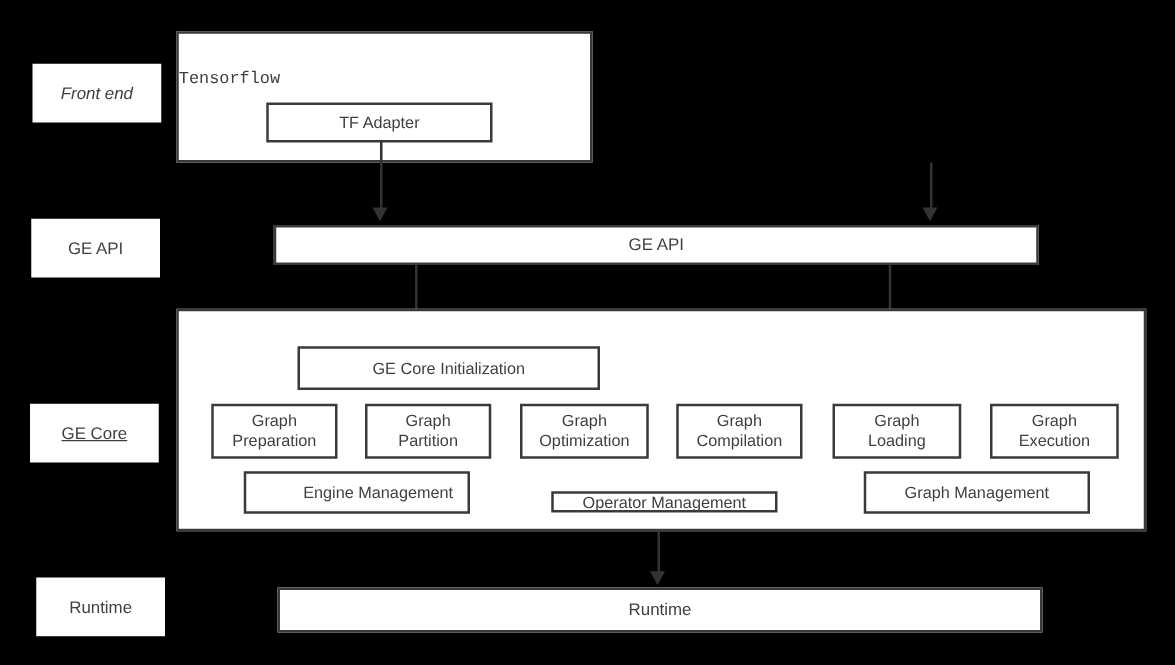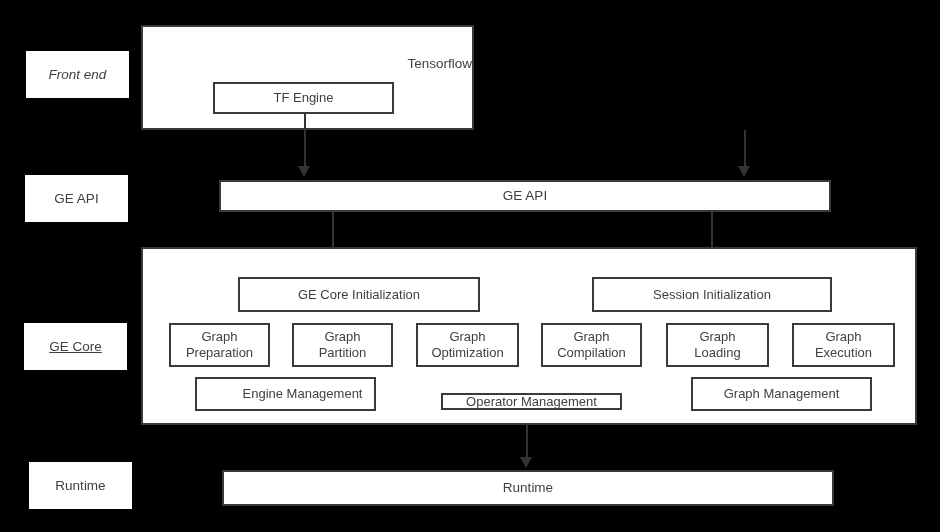--- a/index.html
+++ b/index.html
@@ -29,22 +29,23 @@
   }
   
   .stage-label {
     border: none;
     font-size: 13.5px;
     color: #3f3f3f;
   }
   
   .frontend-frame {
     align-items: flex-start;
-    justify-content: flex-end;
+    justify-content: flex-start;
     font-size: 13.5px;
+    font-family: Liberation Mono, monospace;
   }
   .frontend-frame > .frame-title {
     margin-top: 29px;
   }
   .frontend-frame.centered {
     align-items: center;
   }
   .frontend-frame.centered > .frame-title {
     margin-top: 0;
   }
@@ -107,21 +108,21 @@
 
   <div class="box stage-label" style="left:29px; top:462px; width:103px; height:47px;">
     <span>Runtime</span>
   </div>
 
   <div class="box frontend-frame" style="left:141px; top:25px; width:333px; height:105px;">
     <span class="frame-title">Tensorflow</span>
   </div>
 
   <div class="box" style="left:213px; top:82px; width:181px; height:32px; font-size:13px;">
-    <span>TF Engine</span>
+    <span>TF Adapter</span>
   </div>
 
 
   <div class="arrow-line" style="left:304px; top:113px; height:56px;"></div>
   <div class="arrow-head" style="left:298px; top:166px;"></div>
 
   <div class="arrow-line" style="left:744px; top:130px; height:40px;"></div>
   <div class="arrow-head" style="left:738px; top:166px;"></div>
 
   <div class="box bar" style="left:219px; top:180px; width:612px; height:32px;">
@@ -131,23 +132,20 @@
   <div class="arrow-line" style="left:332px; top:212px; height:52px;"></div>
   <div class="arrow-head" style="left:326px; top:261px;"></div>
 
   <div class="arrow-line" style="left:711px; top:212px; height:52px;"></div>
   <div class="arrow-head" style="left:705px; top:261px;"></div>
 
   <div class="panel" style="left:141px; top:247px; width:776px; height:178px;">
 
     <div class="inner-box" style="left:71px; top:28px; width:242px; height:35px;margin-left:24px;">
       <span>GE Core Initialization</span>
-    </div>
-    <div class="inner-box" style="left:449px; top:28px; width:240px; height:35px;">
-      <span>Session Initialization</span>
     </div>
 
     <div class="inner-box" style="left:26px; top:74px; width:101px; height:44px;">
       <span>Graph
 Preparation</span>
     </div>
     <div class="inner-box" style="left:149px; top:74px; width:101px; height:44px;">
       <span>Graph
 Partition</span>
     </div>

